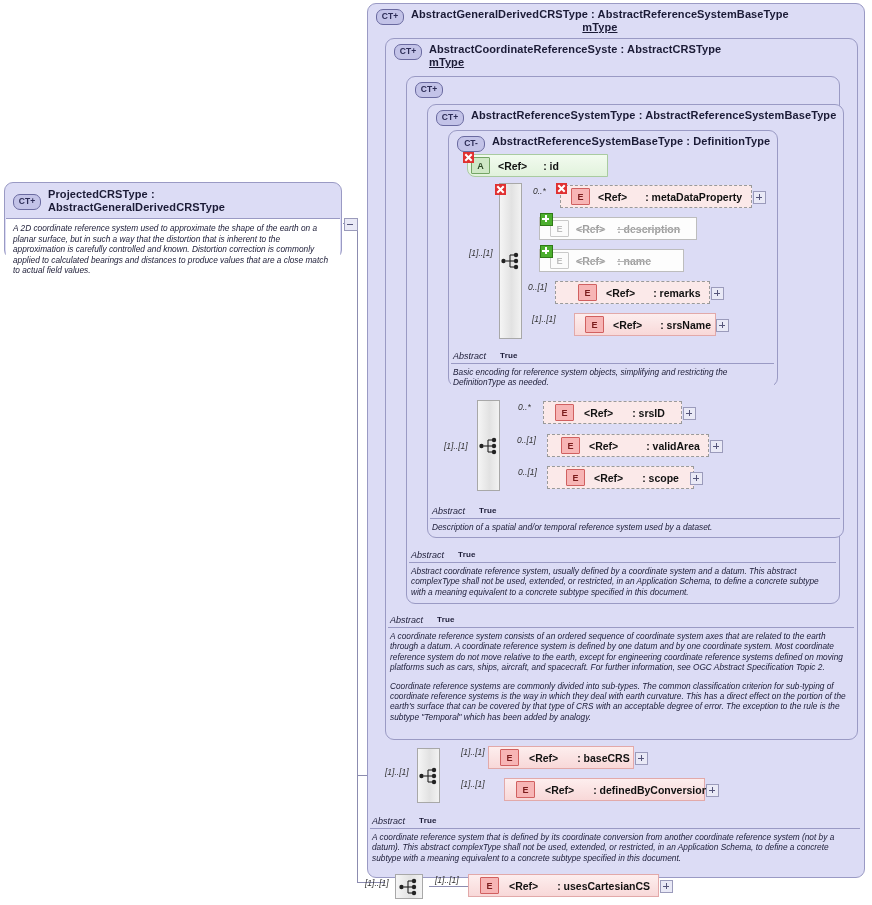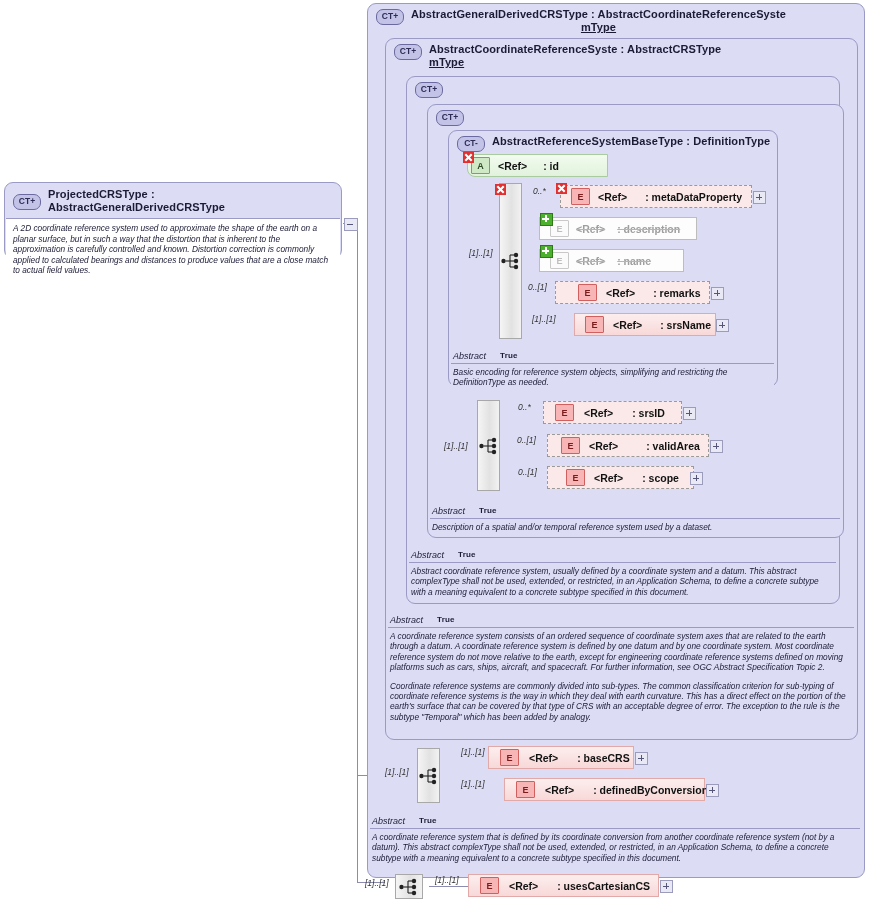--- a/index.html
+++ b/index.html
@@ -138,21 +138,21 @@
   <div class="ln lnh abs" style="left:450px;top:757px;width:38px;"></div>
   <div class="ln lnh abs" style="left:450px;top:789px;width:54px;"></div>
 
   <div class="ln lnh abs" style="left:429px;top:886px;width:39px;"></div>
 </div>
 
 <div class="ctbox" style="left:367px;top:3px;width:498px;height:875px;">
   <div class="ctbox-head">
     <span class="ct-badge"><i>CT+</i></span>
     <span class="ct-title">
-      <span>AbstractGeneralDerivedCRSType : AbstractCoordinateReferenceSyste</span>
+      <span>AbstractGeneralDerivedCRSType : AbstractReferenceSystemBaseType</span>
       <span class="wrap2" style="text-align:center;">mType</span>
     </span>
   </div>
 </div>
 
 <div class="ctbox" style="left:385px;top:38px;width:473px;height:702px;">
   <div class="ctbox-head">
     <span class="ct-badge"><i>CT+</i></span>
     <span class="ct-title">
       <span>AbstractCoordinateReferenceSyste : AbstractCRSType</span>
@@ -163,20 +163,21 @@
 
 <div class="ctbox" style="left:406px;top:76px;width:434px;height:528px;">
   <div class="ctbox-head">
     <span class="ct-badge"><i>CT+</i></span>
   </div>
 </div>
 
 <div class="ctbox" style="left:427px;top:104px;width:417px;height:434px;">
   <div class="ctbox-head">
     <span class="ct-badge"><i>CT+</i></span>
+    <span class="ct-title">AbstractReferenceSystemType : AbstractReferenceSystemBaseType</span>
   </div>
 </div>
 
 <div class="ctbox" style="left:448px;top:130px;width:330px;height:257px;">
   <div class="ctbox-head">
     <span class="ct-badge"><i>CT-</i></span>
     <span class="ct-title">AbstractReferenceSystemBaseType : DefinitionType</span>
   </div>
 </div>
 

